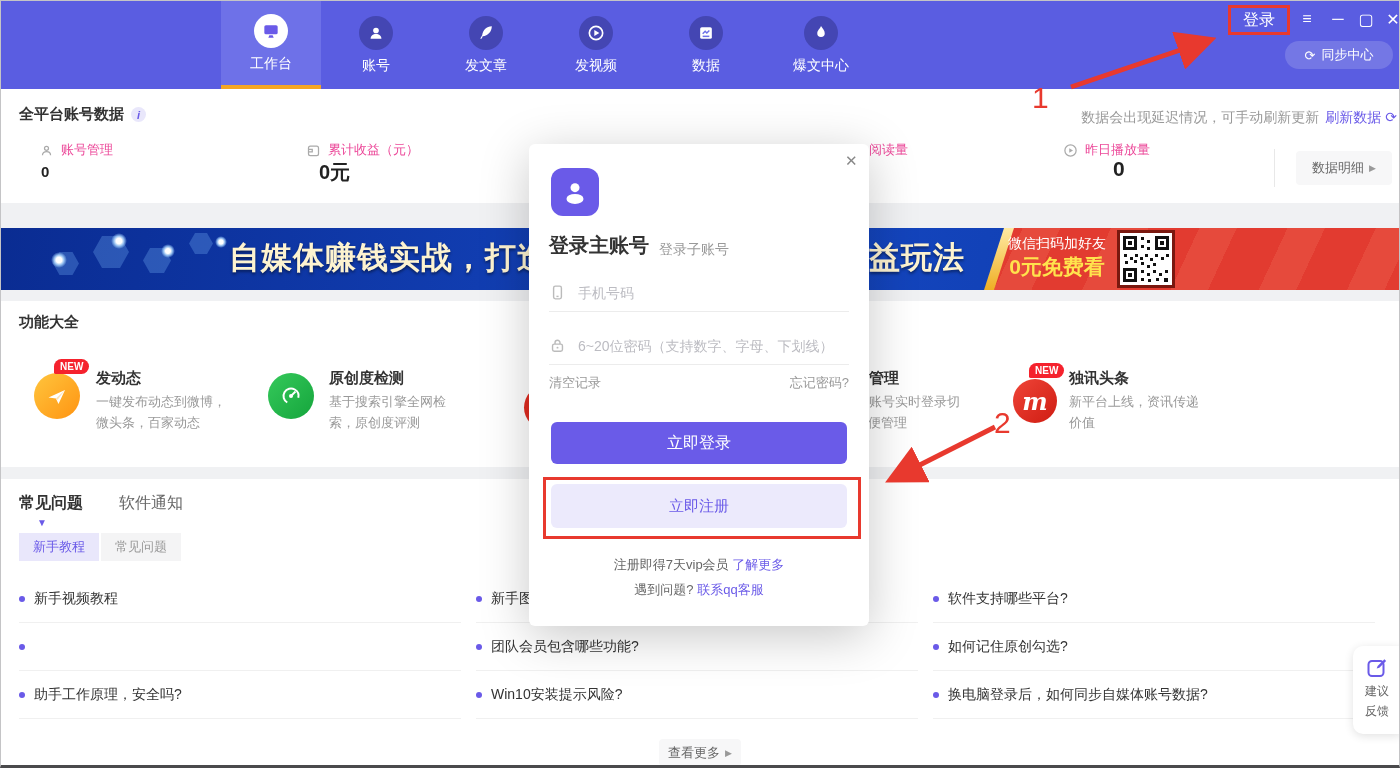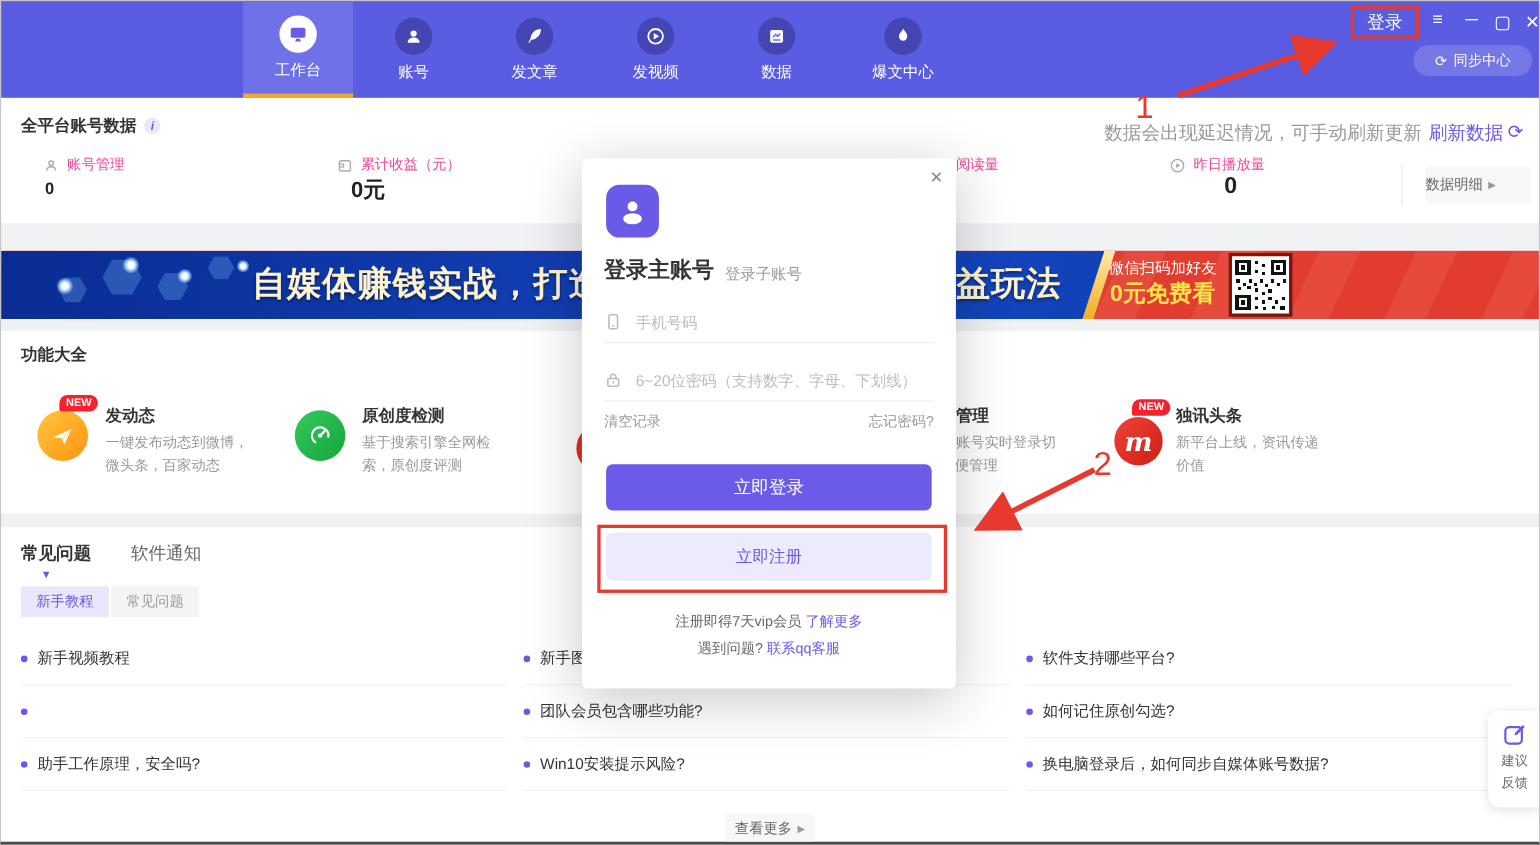--- a/index.html
+++ b/index.html
@@ -25,28 +25,28 @@
           background:rgba(255,255,255,0.16); color:#fff; font-size:13px; display:flex; gap:6px;
           align-items:center; justify-content:center; cursor:pointer; }
 
   
   .stats { position:absolute; left:0; top:88px; width:1400px; height:114px; background:#fff; }
   .stats-title { position:absolute; left:18px; top:16px; font-size:15px; font-weight:bold; color:#333;
                  display:flex; align-items:center; gap:7px; }
   .info-i { width:15px; height:15px; border-radius:50%; background:#e9e7fb; color:#6a5ae8;
             font-size:11px; font-style:italic; font-weight:bold; display:flex; align-items:center;
             justify-content:center; cursor:pointer; }
-  .notice { position:absolute; right:16px; top:20px; font-size:17px; color:#999; display:flex; gap:6px; }
+  .notice { position:absolute; right:4px; top:20px; font-size:14px; color:#999; display:flex; gap:6px; }
   .refresh-link { color:#6a5ae8; cursor:pointer; display:flex; gap:4px; }
   .stat-label { position:absolute; font-size:13px; color:#ec4899; display:flex; align-items:center; gap:7px; }
   .stat-value { position:absolute; color:#222; font-weight:bold; }
   .v-div { position:absolute; left:1273px; top:60px; width:1px; height:38px; background:#e8e8e8; }
   .detail-btn { position:absolute; left:1295px; top:62px; width:96px; height:34px; background:#f7f7f8;
                 border-radius:4px; color:#666; font-size:13px; display:flex; align-items:center;
-                justify-content:flex-start; gap:5px; cursor:pointer; }
+                justify-content:center; gap:5px; cursor:pointer; }
   .tri { font-size:9px; color:#999; }
 
   
   .banner { position:absolute; left:0; top:227px; width:1400px; height:62px; overflow:hidden; cursor:pointer;
             background:repeating-linear-gradient(115deg,#e23b30 0 46px,#e64a3c 46px 80px); }
   .banner-gold { position:absolute; inset:0; background:linear-gradient(180deg,#ffeaa4,#efae24);
                  clip-path:polygon(0 0,1013px 0,993px 100%,0 100%); }
   .banner-blue { position:absolute; inset:0;
                  background:linear-gradient(100deg,#0a2c92,#1547c2 55%,#0c38a4);
                  clip-path:polygon(0 0,1003px 0,983px 100%,0 100%); }

